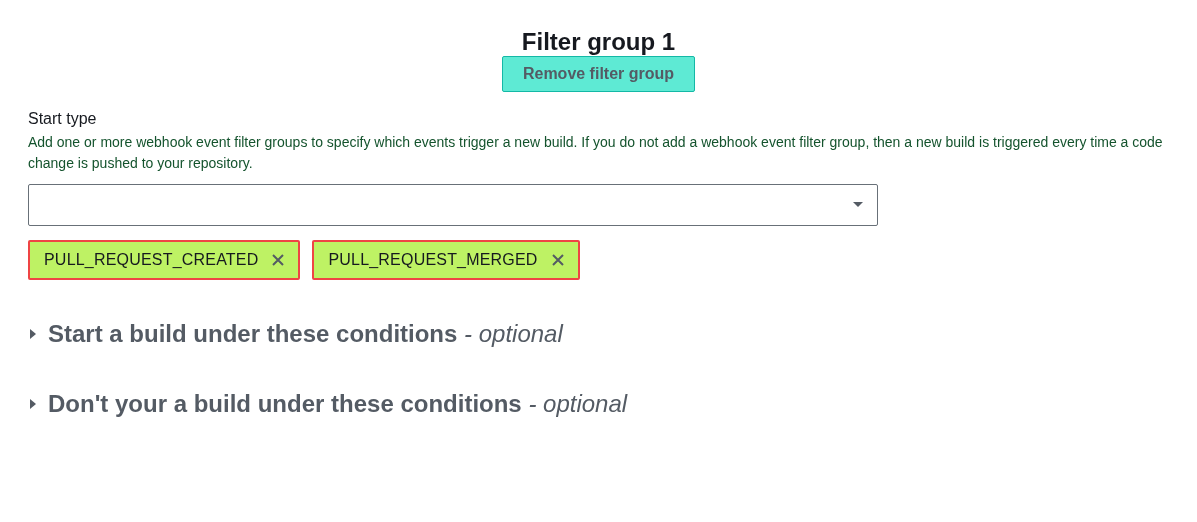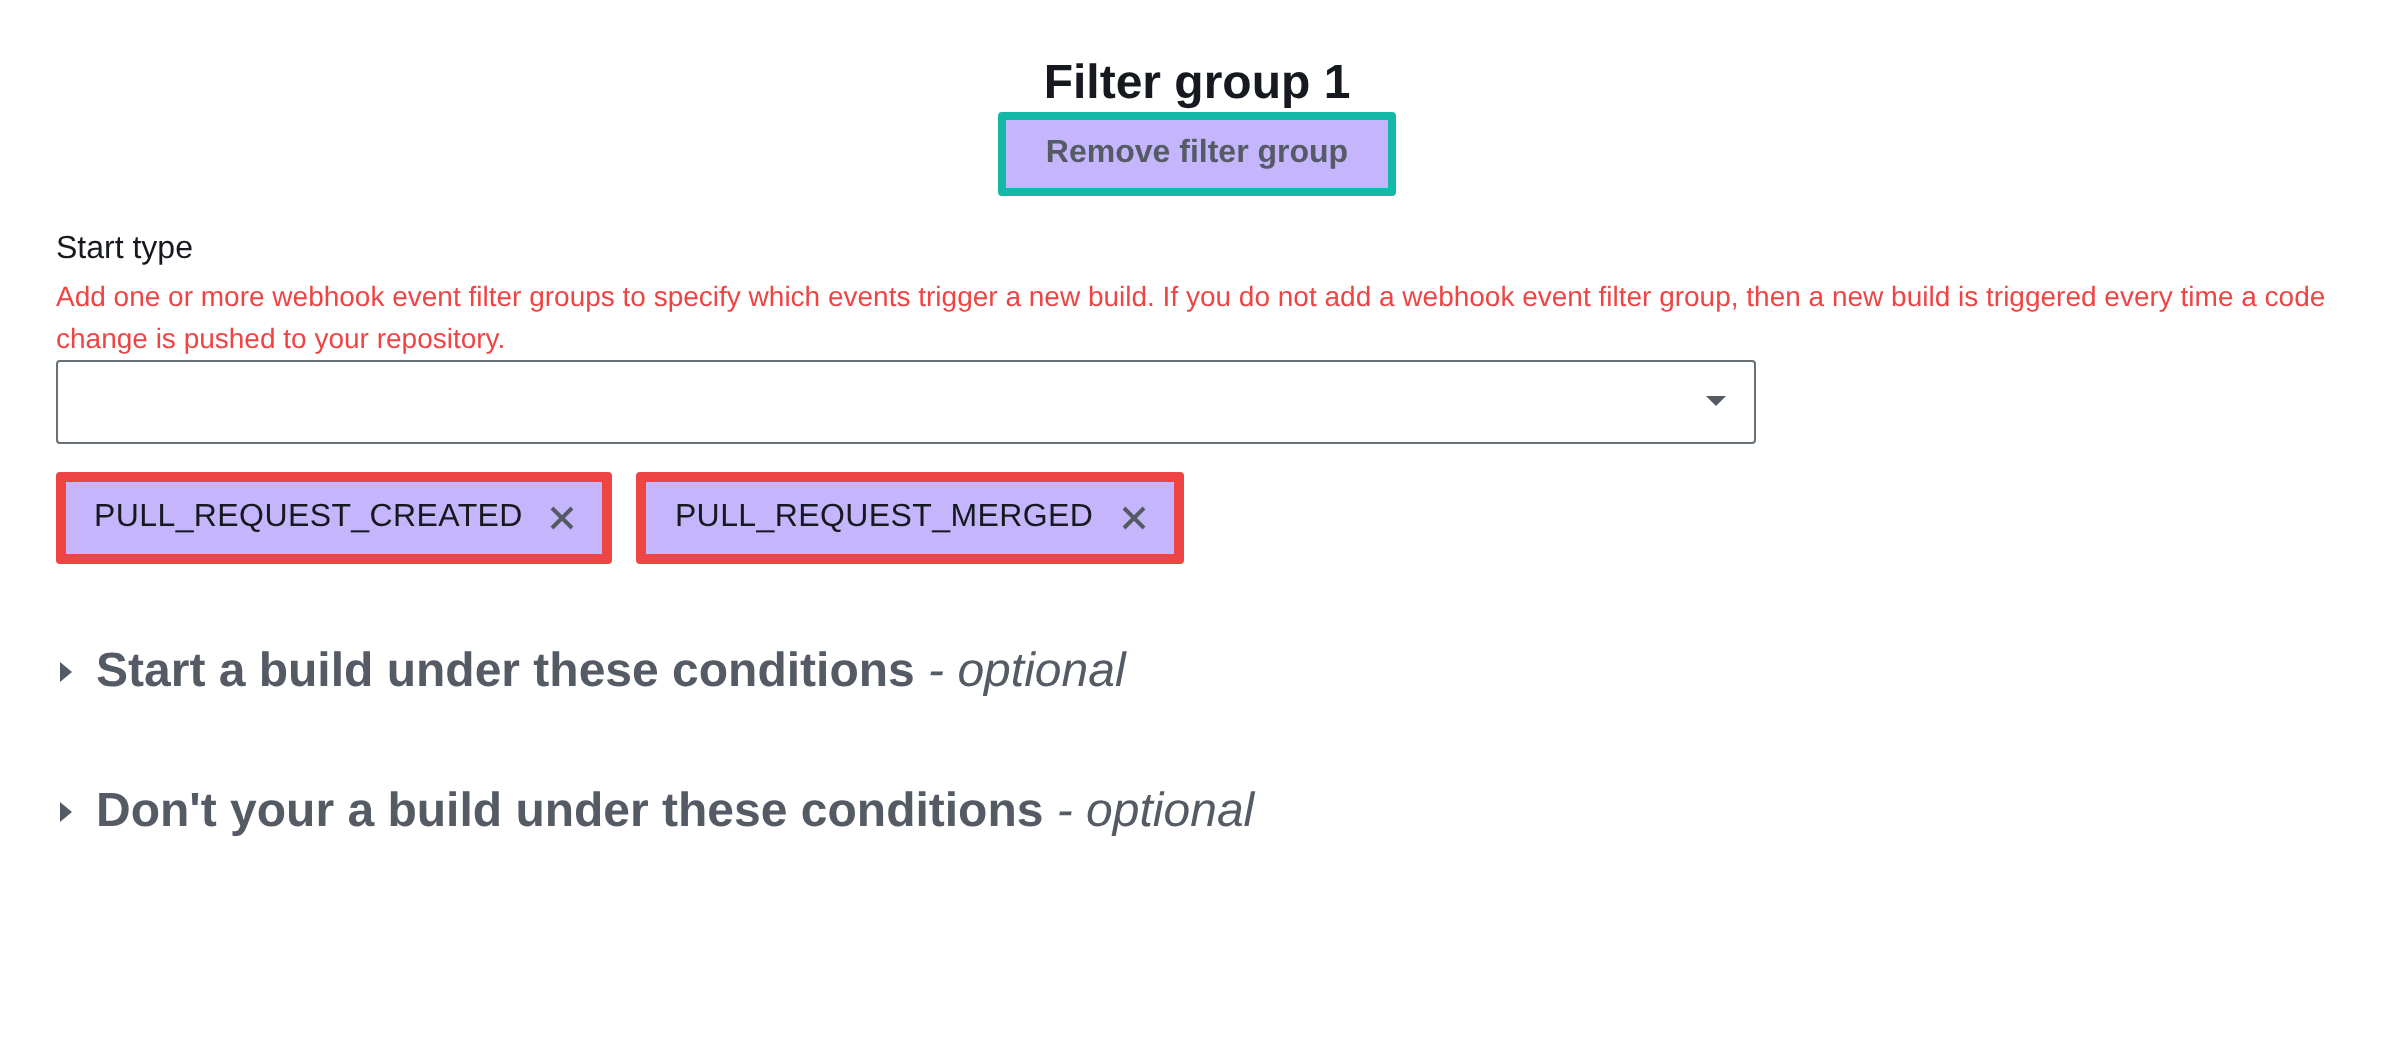--- a/index.html
+++ b/index.html
@@ -20,40 +20,41 @@
       align-items: center;
       margin-bottom: 18px;
       flex-direction: column;
     }
     .group-title {
       font-size: 24px;
       font-weight: 700;
       color: #16191f;
     }
     .remove-btn {
-      background: #c4b5fd;
-      border: 4px solid #14b8a6;
+      background: #5eead4;
+      border: 1px solid #14b8a6;
       border-radius: 2px;
       padding: 8px 20px;
       font-size: 16px;
       font-weight: 700;
       color: #545b64;
       cursor: pointer;
       font-family: inherit;
     }
     .field-label {
       font-size: 16px;
       font-weight: 400;
       color: #16191f;
       margin-bottom: 4px;
     }
     .field-description {
       font-size: 14px;
-      color: #ef4444;
+      color: #14532d;
       line-height: 1.5;
+      margin-bottom: 10px;
     }
     .select-wrapper {
       position: relative;
       width: 850px;
       margin-bottom: 14px;
     }
     .event-select {
       width: 100%;
       height: 42px;
       border: 1px solid #687078;
@@ -80,22 +81,22 @@
     }
     .tokens-row {
       display: flex;
       flex-wrap: wrap;
       gap: 12px;
       margin-bottom: 40px;
     }
     .token {
       display: inline-flex;
       align-items: center;
-      background: #c4b5fd;
-      border: 5px solid #ef4444;
+      background: #bef264;
+      border: 2px solid #ef4444;
       border-radius: 2px;
       padding: 8px 10px 8px 14px;
       font-size: 16px;
       color: #16191f;
     }
     .token-label {
       margin-right: 10px;
       letter-spacing: 0.2px;
     }
     .token-dismiss {

